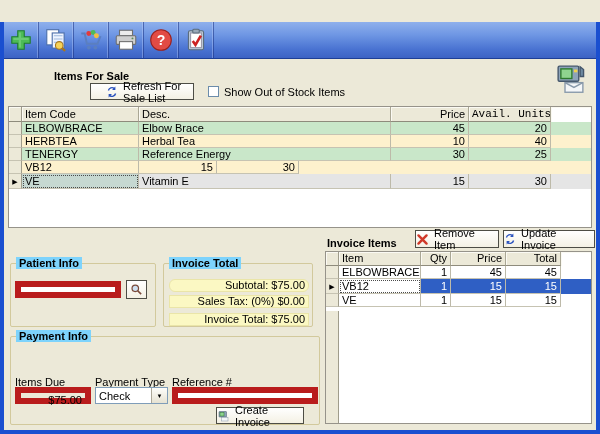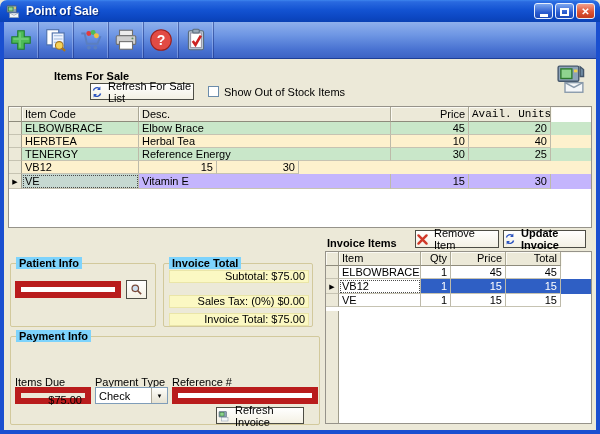--- a/index.html
+++ b/index.html
@@ -51,21 +51,21 @@
     overflow:hidden; white-space:nowrap; }
   .hdr .gc { background:#ece9d8; border-right:1px solid #aaa795; border-bottom:1px solid #8e8b7c;
     box-shadow:inset 1px 1px 0 #fbfaf3; }
   .gc.sel { flex:0 0 13px; background:#ece9d8; border-right:1px solid #9f9c8b; padding:0;
     text-align:center; font-size:7px; line-height:13px; }
   .gc.fill { flex:1; border:none; background:#fff; }
   .num { text-align:right; }
 
   .row-green .gc:not(.sel){ background:#c9e7c9; }
   .row-cream .gc:not(.sel){ background:#fdf1cd; }
-  .row-selblue .gc:not(.sel){ background:#c4b5fd; }
+  .row-selblue .gc:not(.sel){ background:#e5e5e5; }
   .row-selblue .gc.focus { background:#c6d8d1; outline:1px dotted #4a4a4a; outline-offset:-2px; }
   .row-invsel .gc:not(.sel){ background:#2f5fc4; color:#fff; }
   .row-invsel .gc.focus { background:#fff; color:#000; outline:1px dotted #4a4a4a; outline-offset:-2px; }
 
   
   .group { position:absolute; border:1px solid #d2c99c; border-radius:2px; }
   .glabel { position:absolute; top:-7px; left:5px; background:#7dd3fc; padding:0 3px;
     font-weight:bold; font-size:11px; white-space:nowrap; }
 
   .field { position:absolute; border:6px solid #b91c1c; background:#fff; height:17px;
@@ -85,37 +85,20 @@
     border-left:1px solid #aca899; display:flex; align-items:center; justify-content:center;
     font-size:6px; color:#000; }
 
   .lbl { position:absolute; font-size:11px; }
 </style>
 </head>
 <body>
 
 <div class="window">
 
-  <div class="titlebar">
-    <svg width="16" height="16" viewBox="0 0 24 24">
-      <rect x="3" y="4" width="14" height="10" rx="1" fill="#8da3b8" stroke="#44566b"></rect>
-      <rect x="5" y="6" width="7" height="6" fill="#8fd48f" stroke="#2e7a2e"></rect>
-      <rect x="13.5" y="6.5" width="3" height="2" fill="#f2d24a"></rect>
-      <rect x="7" y="15" width="13" height="7" fill="#f4f6f8" stroke="#8899aa"></rect>
-      <path d="M7 15l6.5 3.5L20 15" stroke="#8899aa" fill="none"></path>
-    </svg>
-    <span class="ttl">Point of Sale</span>
-    <div class="winbtn">
-        <div class="minbar"></div>
-      </div>
-    <div class="winbtn">
-        <div class="maxsq"></div>
-      </div>
-    <div class="winbtn close">✕</div>
-  </div>
 
   <div class="toolbar">
     <div class="tbtn">
       <svg viewBox="0 0 24 24">
         <path d="M9 3.5h6V9h5.5v6H15v5.5H9V15H3.5V9H9z" fill="#4dbb58" stroke="#1e7a2e"></path>
         <path d="M10 5h2v14h-2z M5 10h14v2H5z" fill="#7fd486" opacity=".6"></path>
       </svg>
     </div>
     <div class="tbtn">
       <svg viewBox="0 0 24 24">
@@ -159,21 +142,21 @@
       </svg>
     </div>
   </div>
   <div class="border-l"></div>
   <div class="border-r"></div>
   <div class="border-b"></div>
 
   <div class="sec-title" style="left:10px; top:70px;padding-left:44px;">Items For Sale</div>
 
 
-  <div class="btn" style="left:90px; top:83px; width:104px; height:17px;">
+  <div class="btn" style="left:90px; top:83px; width:104px; height:17px;padding-left:15px;">
     <svg width="12" height="12" viewBox="0 0 16 16">
       <path d="M3.2 6A5 5 0 0 1 11 3.2" fill="none" stroke="#2a52be" stroke-width="1.8"></path>
       <path d="M12.5 0.8v4.4H8.1z" fill="#2a52be"></path>
       <path d="M12.8 10A5 5 0 0 1 5 12.8" fill="none" stroke="#2a52be" stroke-width="1.8"></path>
       <path d="M3.5 15.2v-4.4h4.4z" fill="#2a52be"></path>
     </svg>
     <span>Refresh For Sale List</span>
   </div>
 
   <div class="checkbox" style="left:208px; top:86px;"></div>
@@ -244,21 +227,21 @@
     <div class="btn" style="left:115px; top:16px; width:21px; height:19px; position:absolute;">
       <svg width="13" height="13" viewBox="0 0 16 16">
         <circle cx="6.5" cy="6.5" r="4" fill="#cfe0f0" stroke="#7a4a3a" stroke-width="1.5"></circle>
         <path d="M9.5 9.5l4.2 4.2" stroke="#7a4a3a" stroke-width="2"></path>
       </svg>
     </div>
   </div>
 
   <div class="group" style="left:163px; top:263px; width:150px; height:64px;">
     <div class="glabel">Invoice Total</div>
-    <div class="ybar" style="top:6px;">Subtotal: $75.00</div>
+    <div class="ybar" style="top:15px;border-radius:6px;">Subtotal: $75.00</div>
     <div class="ybar" style="top:31px;">Sales Tax: (0%) $0.00</div>
     <div class="ybar" style="top:49px;">Invoice Total: $75.00</div>
   </div>
 
   <div class="group" style="left:10px; top:336px; width:310px; height:89px;">
     <div class="glabel">Payment Info</div>
     <div class="lbl" style="left:4px; top:39px;">Items Due</div>
     <div class="lbl" style="left:84px; top:39px;">Payment Type</div>
     <div class="lbl" style="left:161px; top:39px;">Reference #</div>
     <div class="field ro" style="left:4px; top:50px; width:76px;">$75.00</div>
@@ -266,34 +249,34 @@
       <span class="val">Check</span>
       <span class="cbtn">▼</span>
     </div>
     <div class="field" style="left:161px; top:50px; width:146px;"></div>
     <div class="btn" style="left:205px; top:70px; width:88px; height:17px; position:absolute;">
       <svg width="13" height="12" viewBox="0 0 24 24">
         <rect x="3" y="3" width="15" height="11" rx="1" fill="#8da3b8" stroke="#44566b"></rect>
         <rect x="5" y="5" width="8" height="7" fill="#8fd48f" stroke="#2e7a2e"></rect>
         <rect x="8" y="15" width="13" height="7" fill="#f4f6f8" stroke="#8899aa"></rect>
       </svg>
-      <span>Refresh Invoice</span>
+      <span>Create Invoice</span>
     </div>
   </div>
 
   <div class="sec-title" style="left:327px; top:237px;">Invoice Items</div>
 
   <div class="btn" style="left:415px; top:230px; width:84px; height:18px;">
     <svg width="13" height="13" viewBox="0 0 16 16">
       <path d="M3 3l10 10M13 3L3 13" stroke="#d03a2a" stroke-width="3" stroke-linecap="round"></path>
     </svg>
     <span>Remove Item</span>
   </div>
 
-  <div class="btn" style="left:503px; top:230px; width:83px; height:18px;font-weight:bold;">
+  <div class="btn" style="left:503px; top:230px; width:92px; height:18px;">
     <svg width="12" height="12" viewBox="0 0 16 16">
       <path d="M3.2 6A5 5 0 0 1 11 3.2" fill="none" stroke="#2a52be" stroke-width="1.8"></path>
       <path d="M12.5 0.8v4.4H8.1z" fill="#2a52be"></path>
       <path d="M12.8 10A5 5 0 0 1 5 12.8" fill="none" stroke="#2a52be" stroke-width="1.8"></path>
       <path d="M3.5 15.2v-4.4h4.4z" fill="#2a52be"></path>
     </svg>
     <span>Update Invoice</span>
   </div>
 
   <div class="grid" style="left:325px; top:251px; width:267px; height:173px;">

